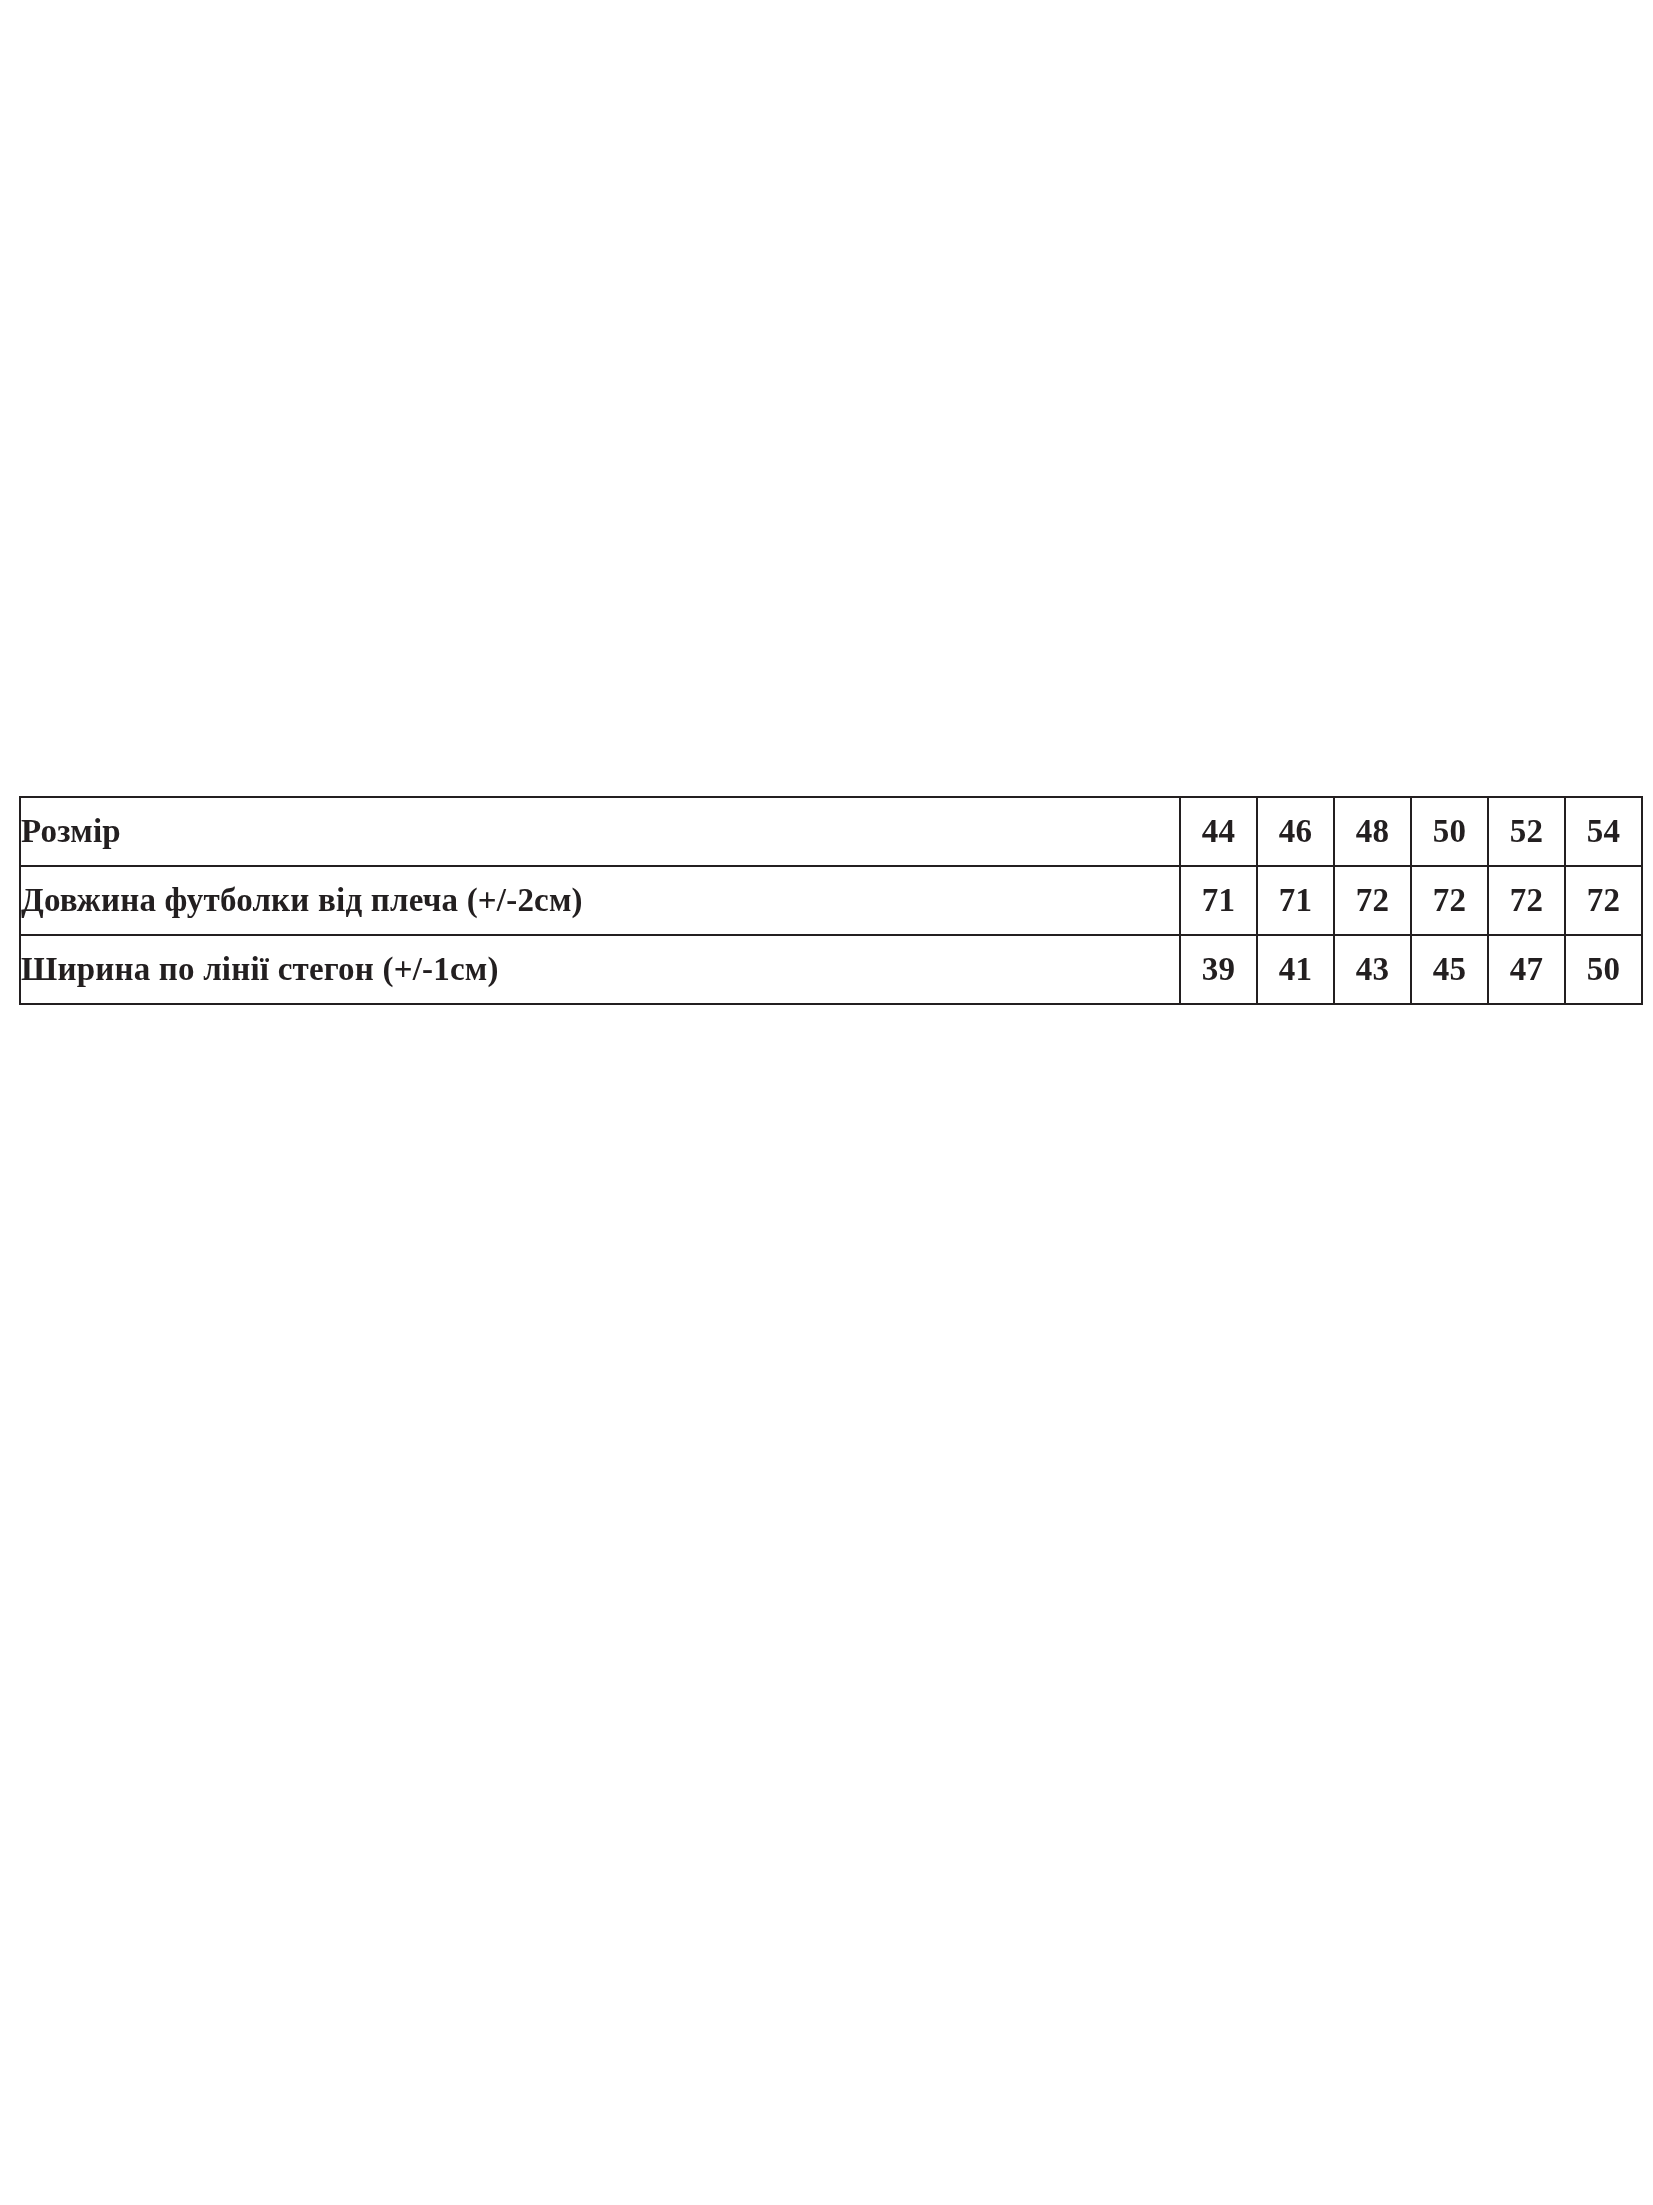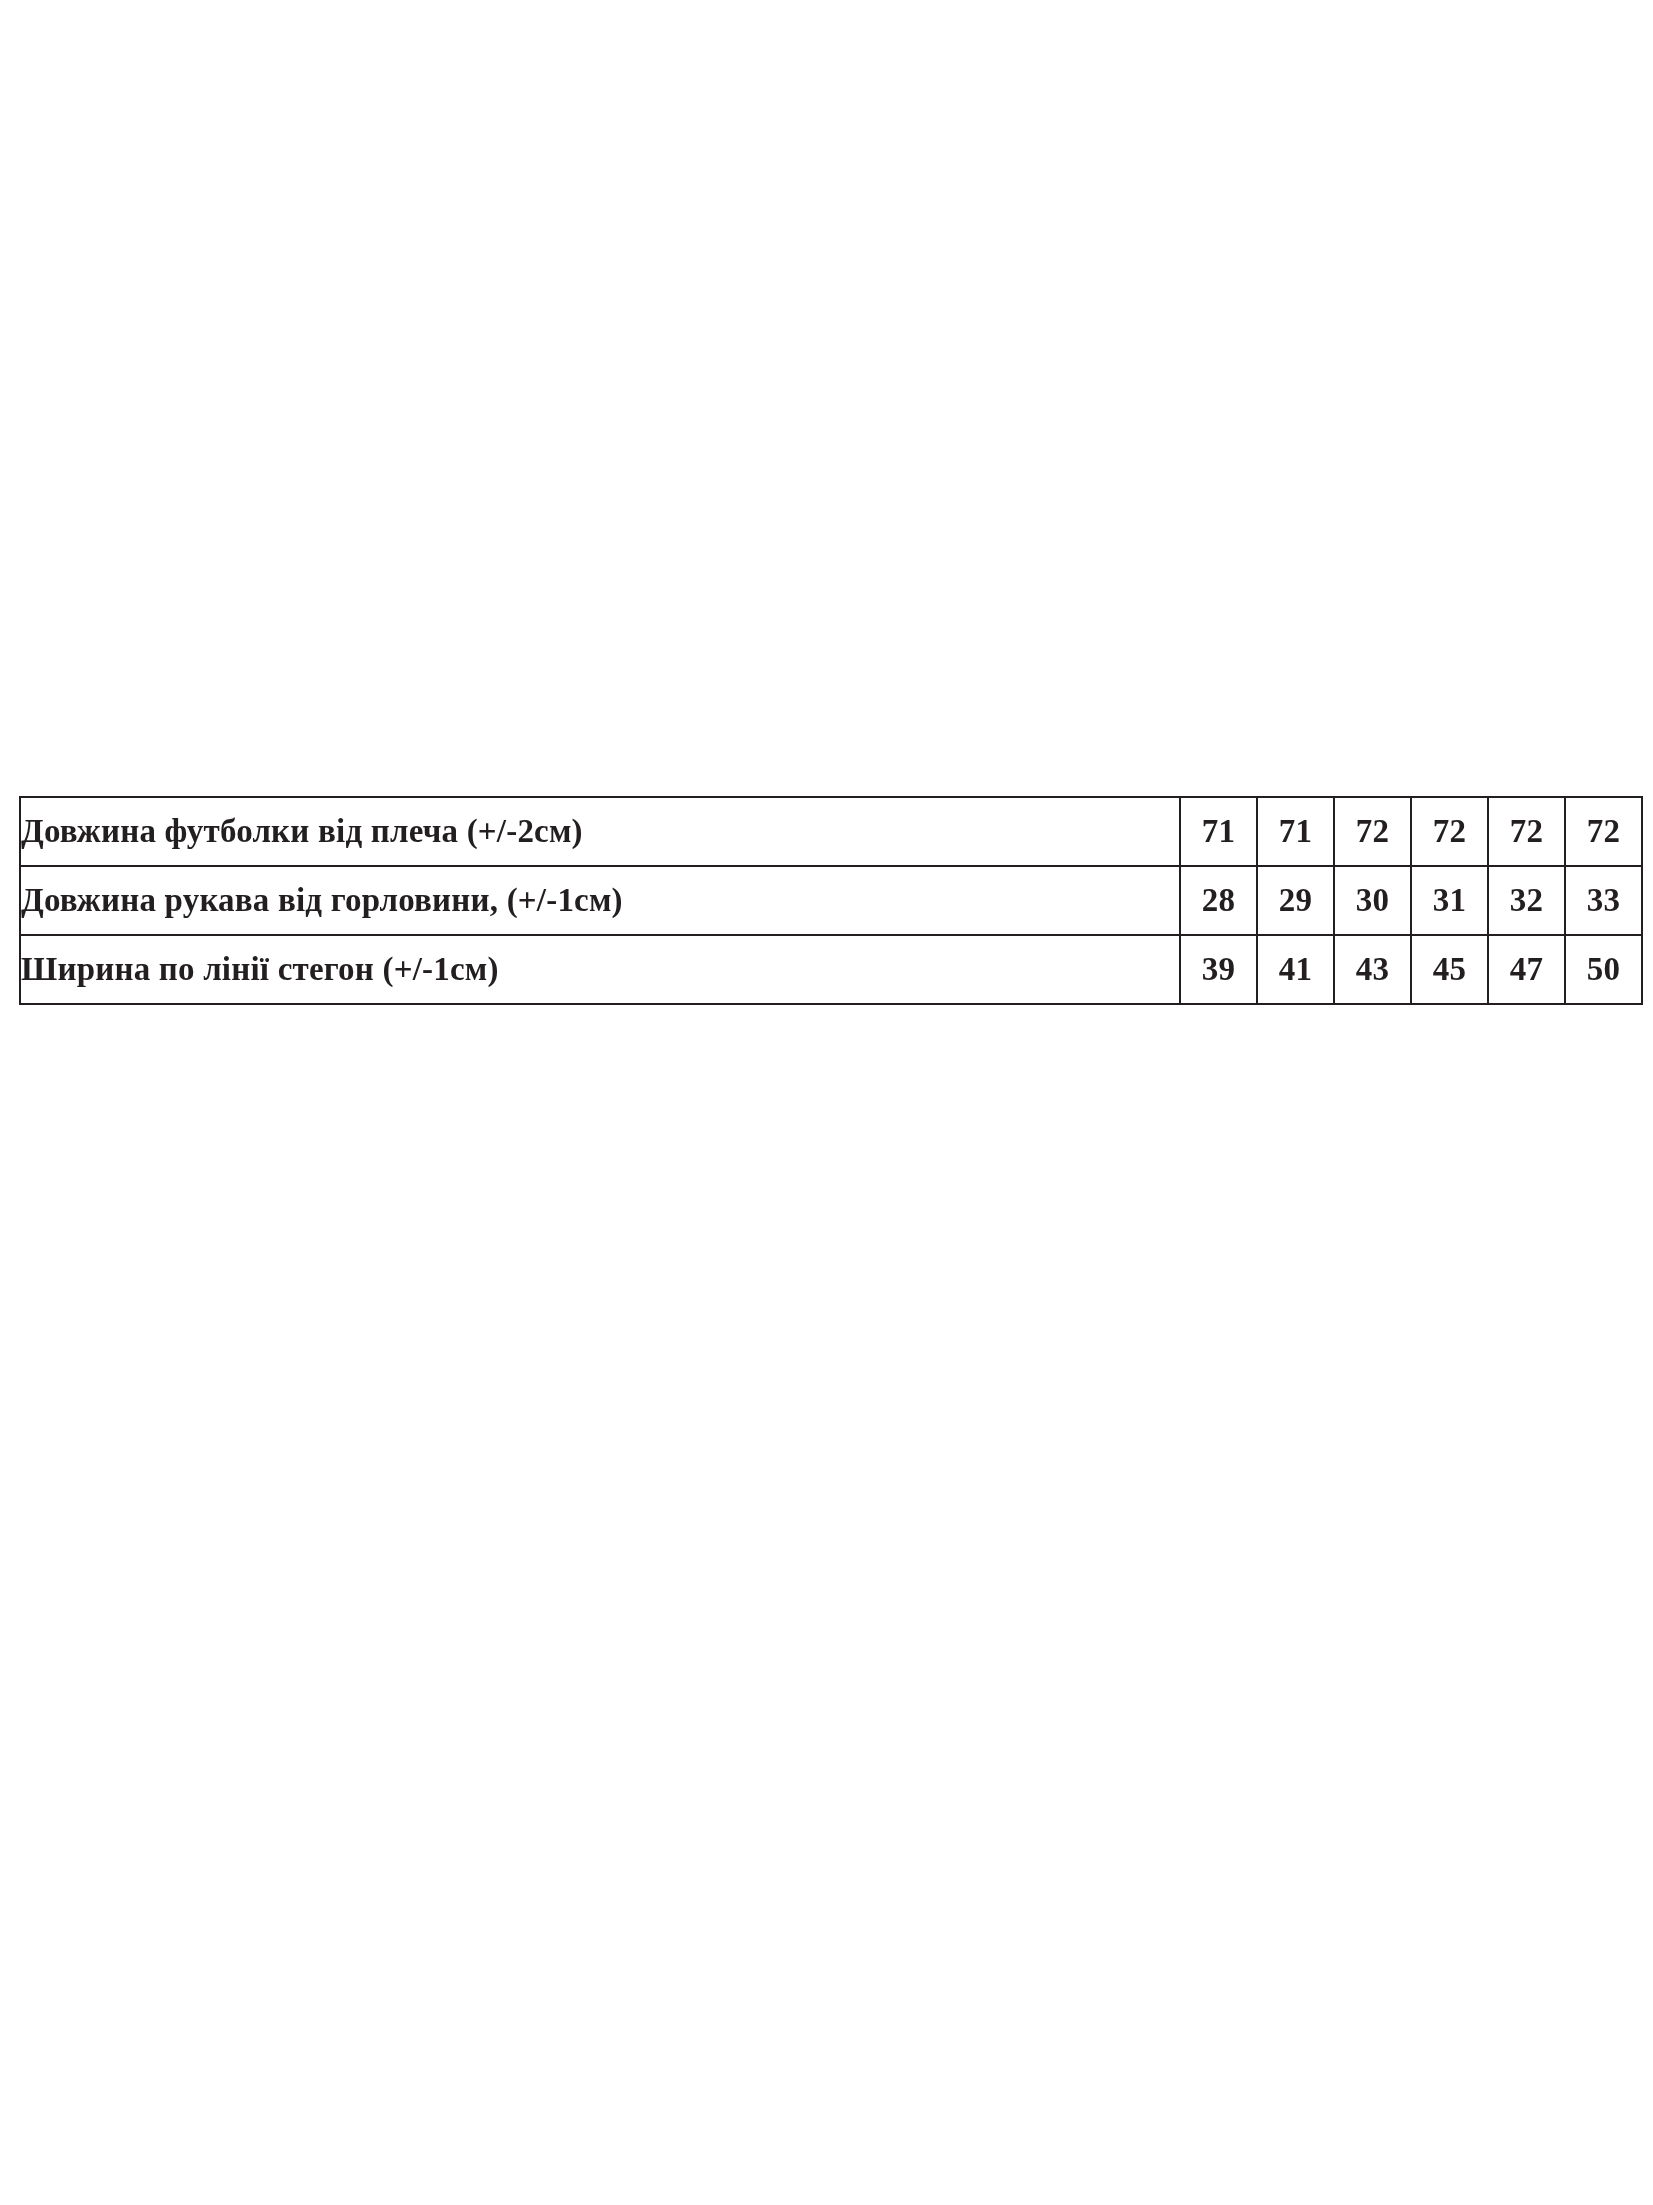--- a/index.html
+++ b/index.html
@@ -88,41 +88,41 @@
         <col class="c-label">
         <col class="c-num">
           <col class="c-num">
           <col class="c-num">
         <col class="c-num">
           <col class="c-num">
           <col class="c-num">
       </colgroup>
       <tbody>
 
+        <tr class="t-row">
+          <td class="label-cell">Розмір</td>
+          <td class="value-cell num-lower">44</td>
+          <td class="value-cell num-lower">46</td>
+          <td class="value-cell num-lower">48</td>
+          <td class="value-cell num-lower">50</td>
+          <td class="value-cell num-lower">52</td>
+          <td class="value-cell num-lower">54</td>
+        </tr>
 
         <tr class="t-row">
           <td class="label-cell">Довжина футболки від плеча (+/-2см)</td>
           <td class="value-cell num-lower">71</td>
           <td class="value-cell num-lower">71</td>
           <td class="value-cell num-lower">72</td>
           <td class="value-cell num-lower">72</td>
           <td class="value-cell num-lower">72</td>
           <td class="value-cell num-lower">72</td>
         </tr>
 
 
-        <tr class="t-row">
-          <td class="label-cell">Довжина рукава від горловини, (+/-1см)</td>
-          <td class="value-cell num-lower">28</td>
-          <td class="value-cell num-lower">29</td>
-          <td class="value-cell num-lower">30</td>
-          <td class="value-cell num-lower">31</td>
-          <td class="value-cell num-lower">32</td>
-          <td class="value-cell num-lower">33</td>
-        </tr>
 
 
         <tr class="t-row">
           <td class="label-cell">Ширина по лінії стегон (+/-1см)</td>
           <td class="value-cell num-lower">39</td>
           <td class="value-cell num-lower">41</td>
           <td class="value-cell num-lower">43</td>
           <td class="value-cell num-lower">45</td>
           <td class="value-cell num-lower">47</td>
           <td class="value-cell num-lower">50</td>

